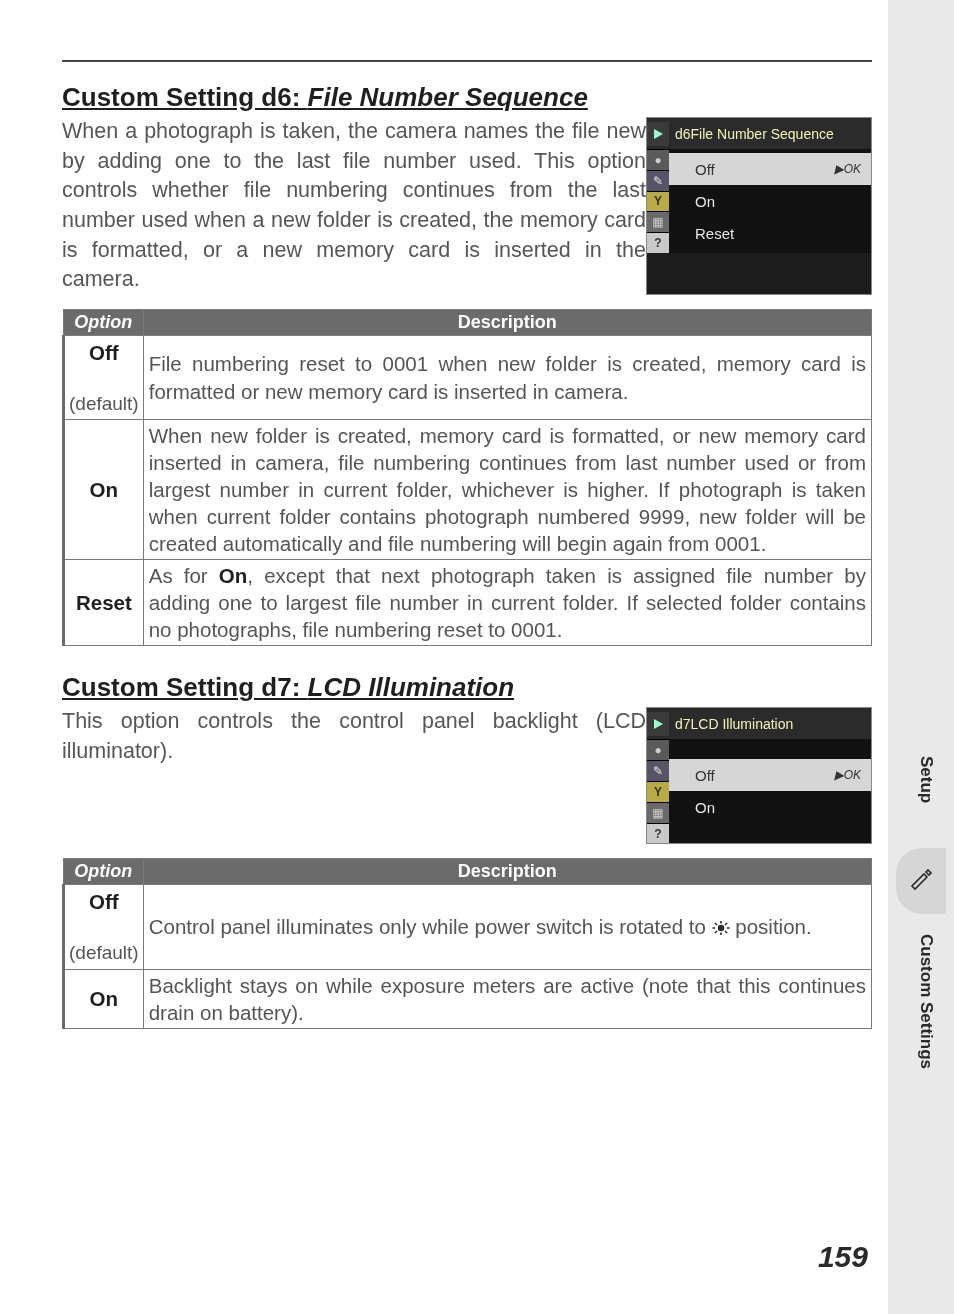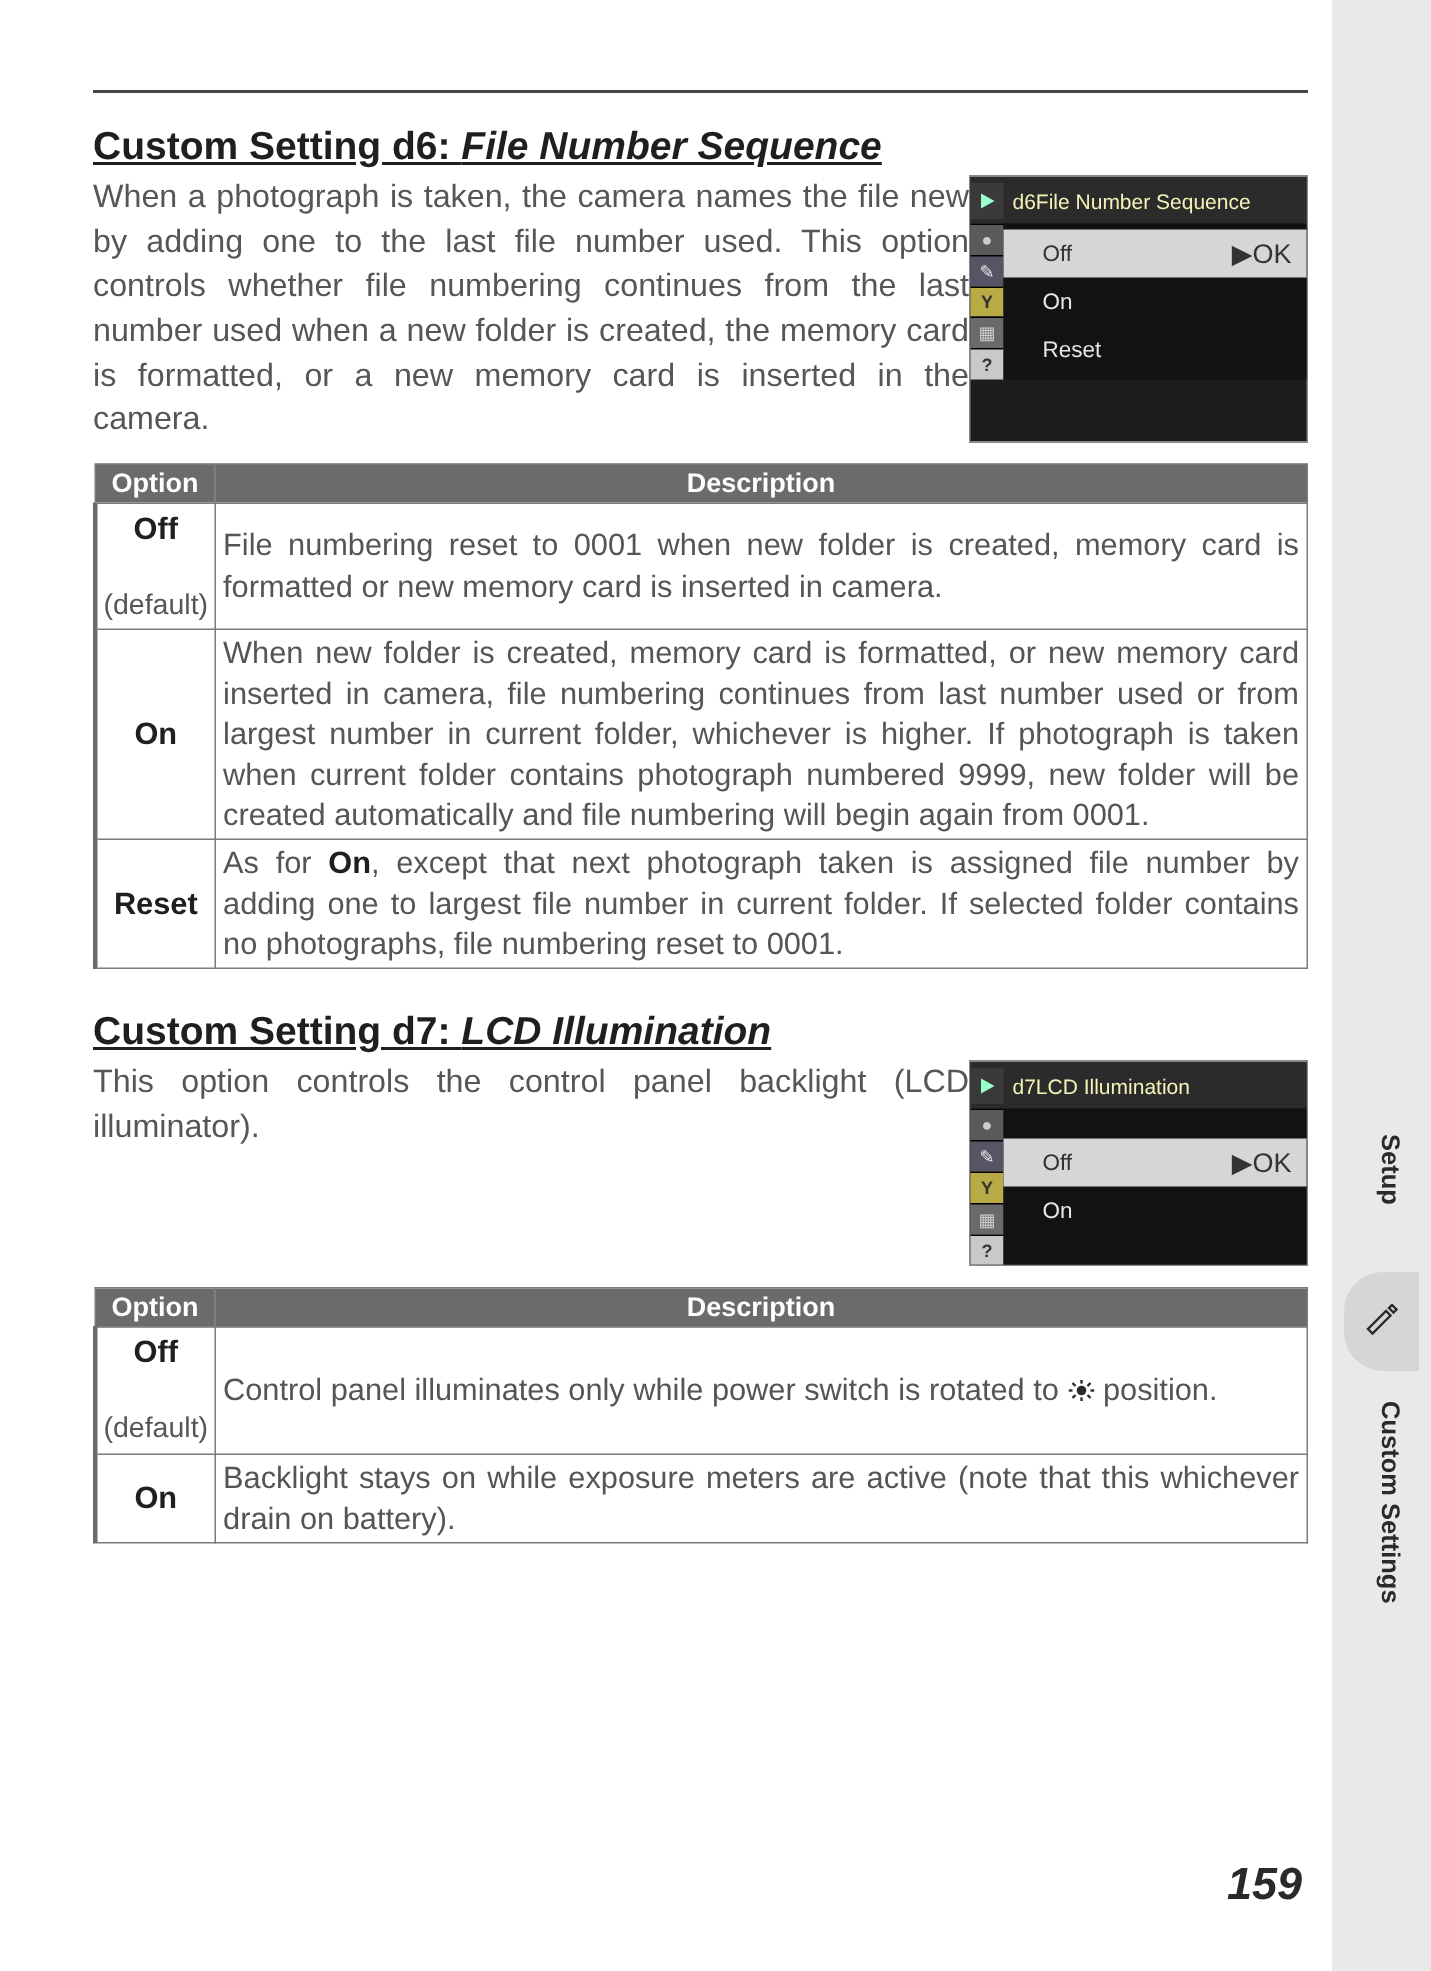--- a/index.html
+++ b/index.html
@@ -111,42 +111,43 @@
     padding: 0 10px 0 26px;
     font-size: 15px;
     color: #e6e6e6;
   }
   .lcd-row.sel {
     background: #d6d6d6;
     color: #333;
   }
   .lcd-row .ok {
     margin-left: auto;
-    font-size: 18px;
+    font-size: 12px;
+    font-style: italic;
   }
   .lcd-d7 .lcd-main { padding-top: 20px; padding-bottom: 20px; }
 
   table.opts {
     width: 100%;
     border-collapse: collapse;
     margin-bottom: 26px;
   }
   table.opts th, table.opts td {
     border: 1px solid #7a7a7a;
     vertical-align: middle;
   }
   table.opts th {
     background: #6b6b6b;
     color: #fff;
     font-weight: 700;
     font-size: 18px;
     padding: 2px 4px;
     text-align: center;
   }
-  table.opts th.opt-col { width: 72px; }
+  table.opts th.opt-col { width: 72px; font-style: italic; }
   table.opts td {
     font-size: 20.5px;
     color: #555;
     line-height: 1.32;
     text-align: justify;
     padding: 2px 5px 2px 5px;
   }
   table.opts td.optcell {
     text-align: center;
     padding: 3px 4px;
@@ -335,21 +336,21 @@
               <line x1="3" y1="12" x2="5" y2="10" stroke="#2b2b2b" stroke-width="1.6"></line>
               <line x1="13" y1="4" x2="15" y2="2" stroke="#2b2b2b" stroke-width="1.6"></line>
             </svg>
           </span><span> position.</span>
         </td>
       </tr>
       <tr>
         <td class="optcell">
           <span class="optname">On</span>
         </td>
-        <td class="desc">Backlight stays on while exposure meters are active (note that this whichever drain on battery).</td>
+        <td class="desc">Backlight stays on while exposure meters are active (note that this continues drain on battery).</td>
       </tr>
     </tbody>
       </table>
   </div>
 
   <div class="side-tab setup">Setup</div>
   <div class="side-tab-icon">
     <svg viewBox="0 0 24 24">
         <path d="M3 17l3 3 12-12-3-3L3 17zm14-14l3 3 2-2-3-3-2 2z" fill="none" stroke="#2a2a2a" stroke-width="1.6"></path>
       </svg>

